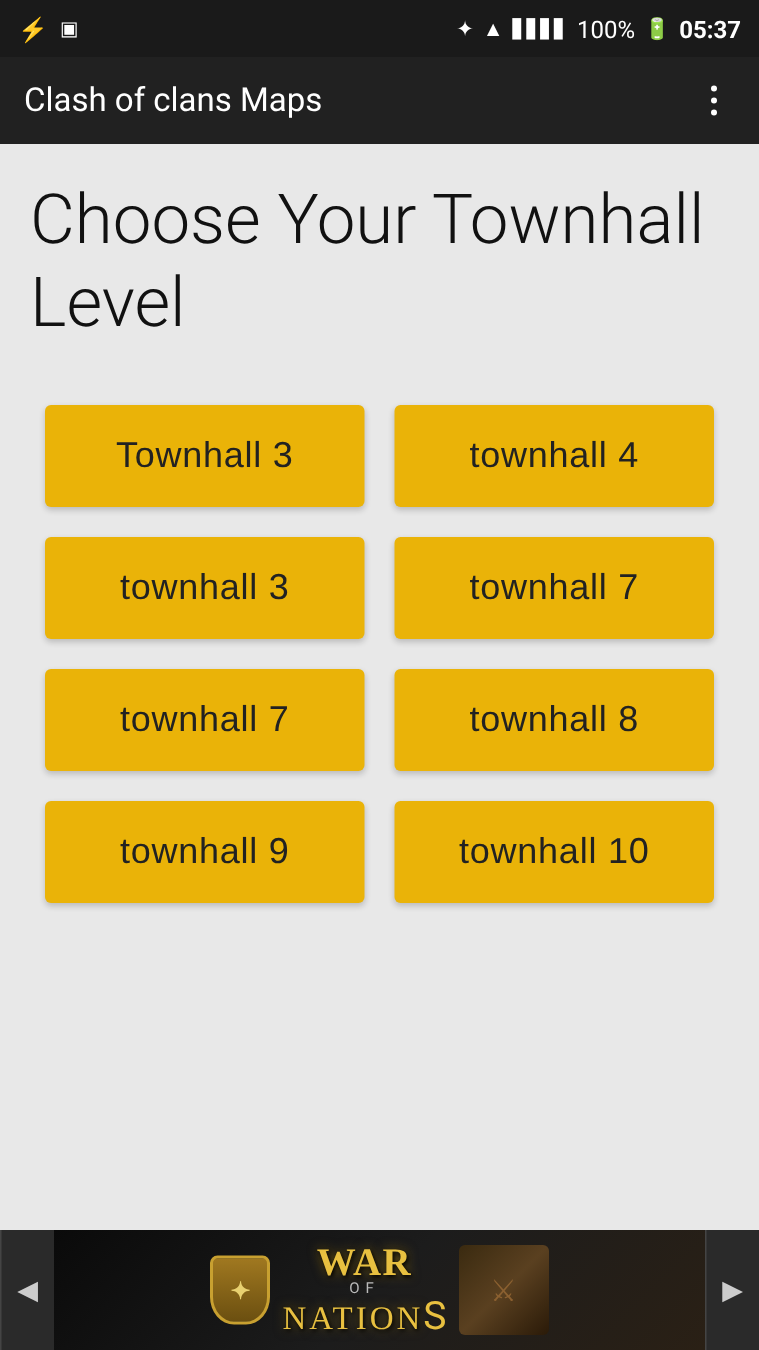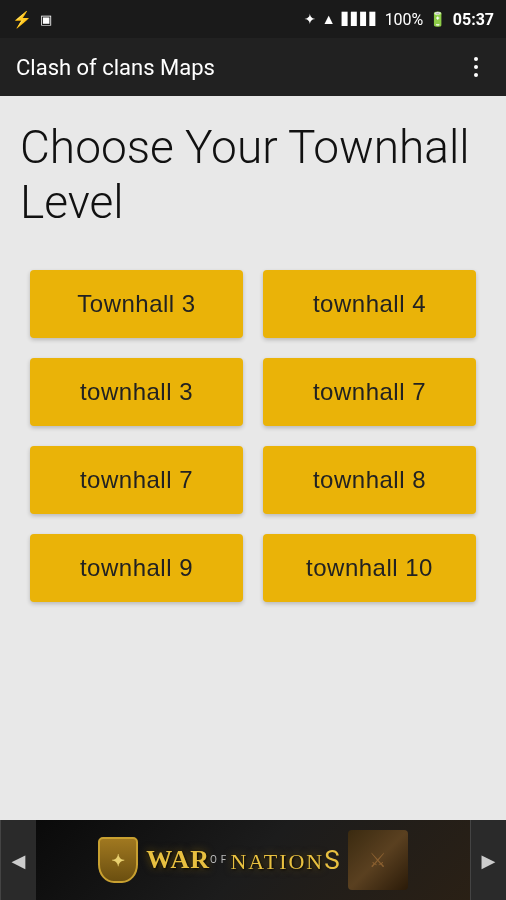--- a/index.html
+++ b/index.html
@@ -161,20 +161,21 @@
       border-right: none;
     }
     .ad-arrow span {
       color: #ccc;
       font-size: 18px;
     }
 
     
     .won-logo {
       display: flex;
+      flex-direction: column;
       align-items: center;
       line-height: 1;
     }
     .won-war {
       font-size: 26px;
       font-weight: 900;
       color: #e8c040;
       font-family: 'Georgia', serif;
       text-shadow: 1px 1px 3px #000, 0 0 8px rgba(200,150,0,0.5);
       letter-spacing: 1px;

